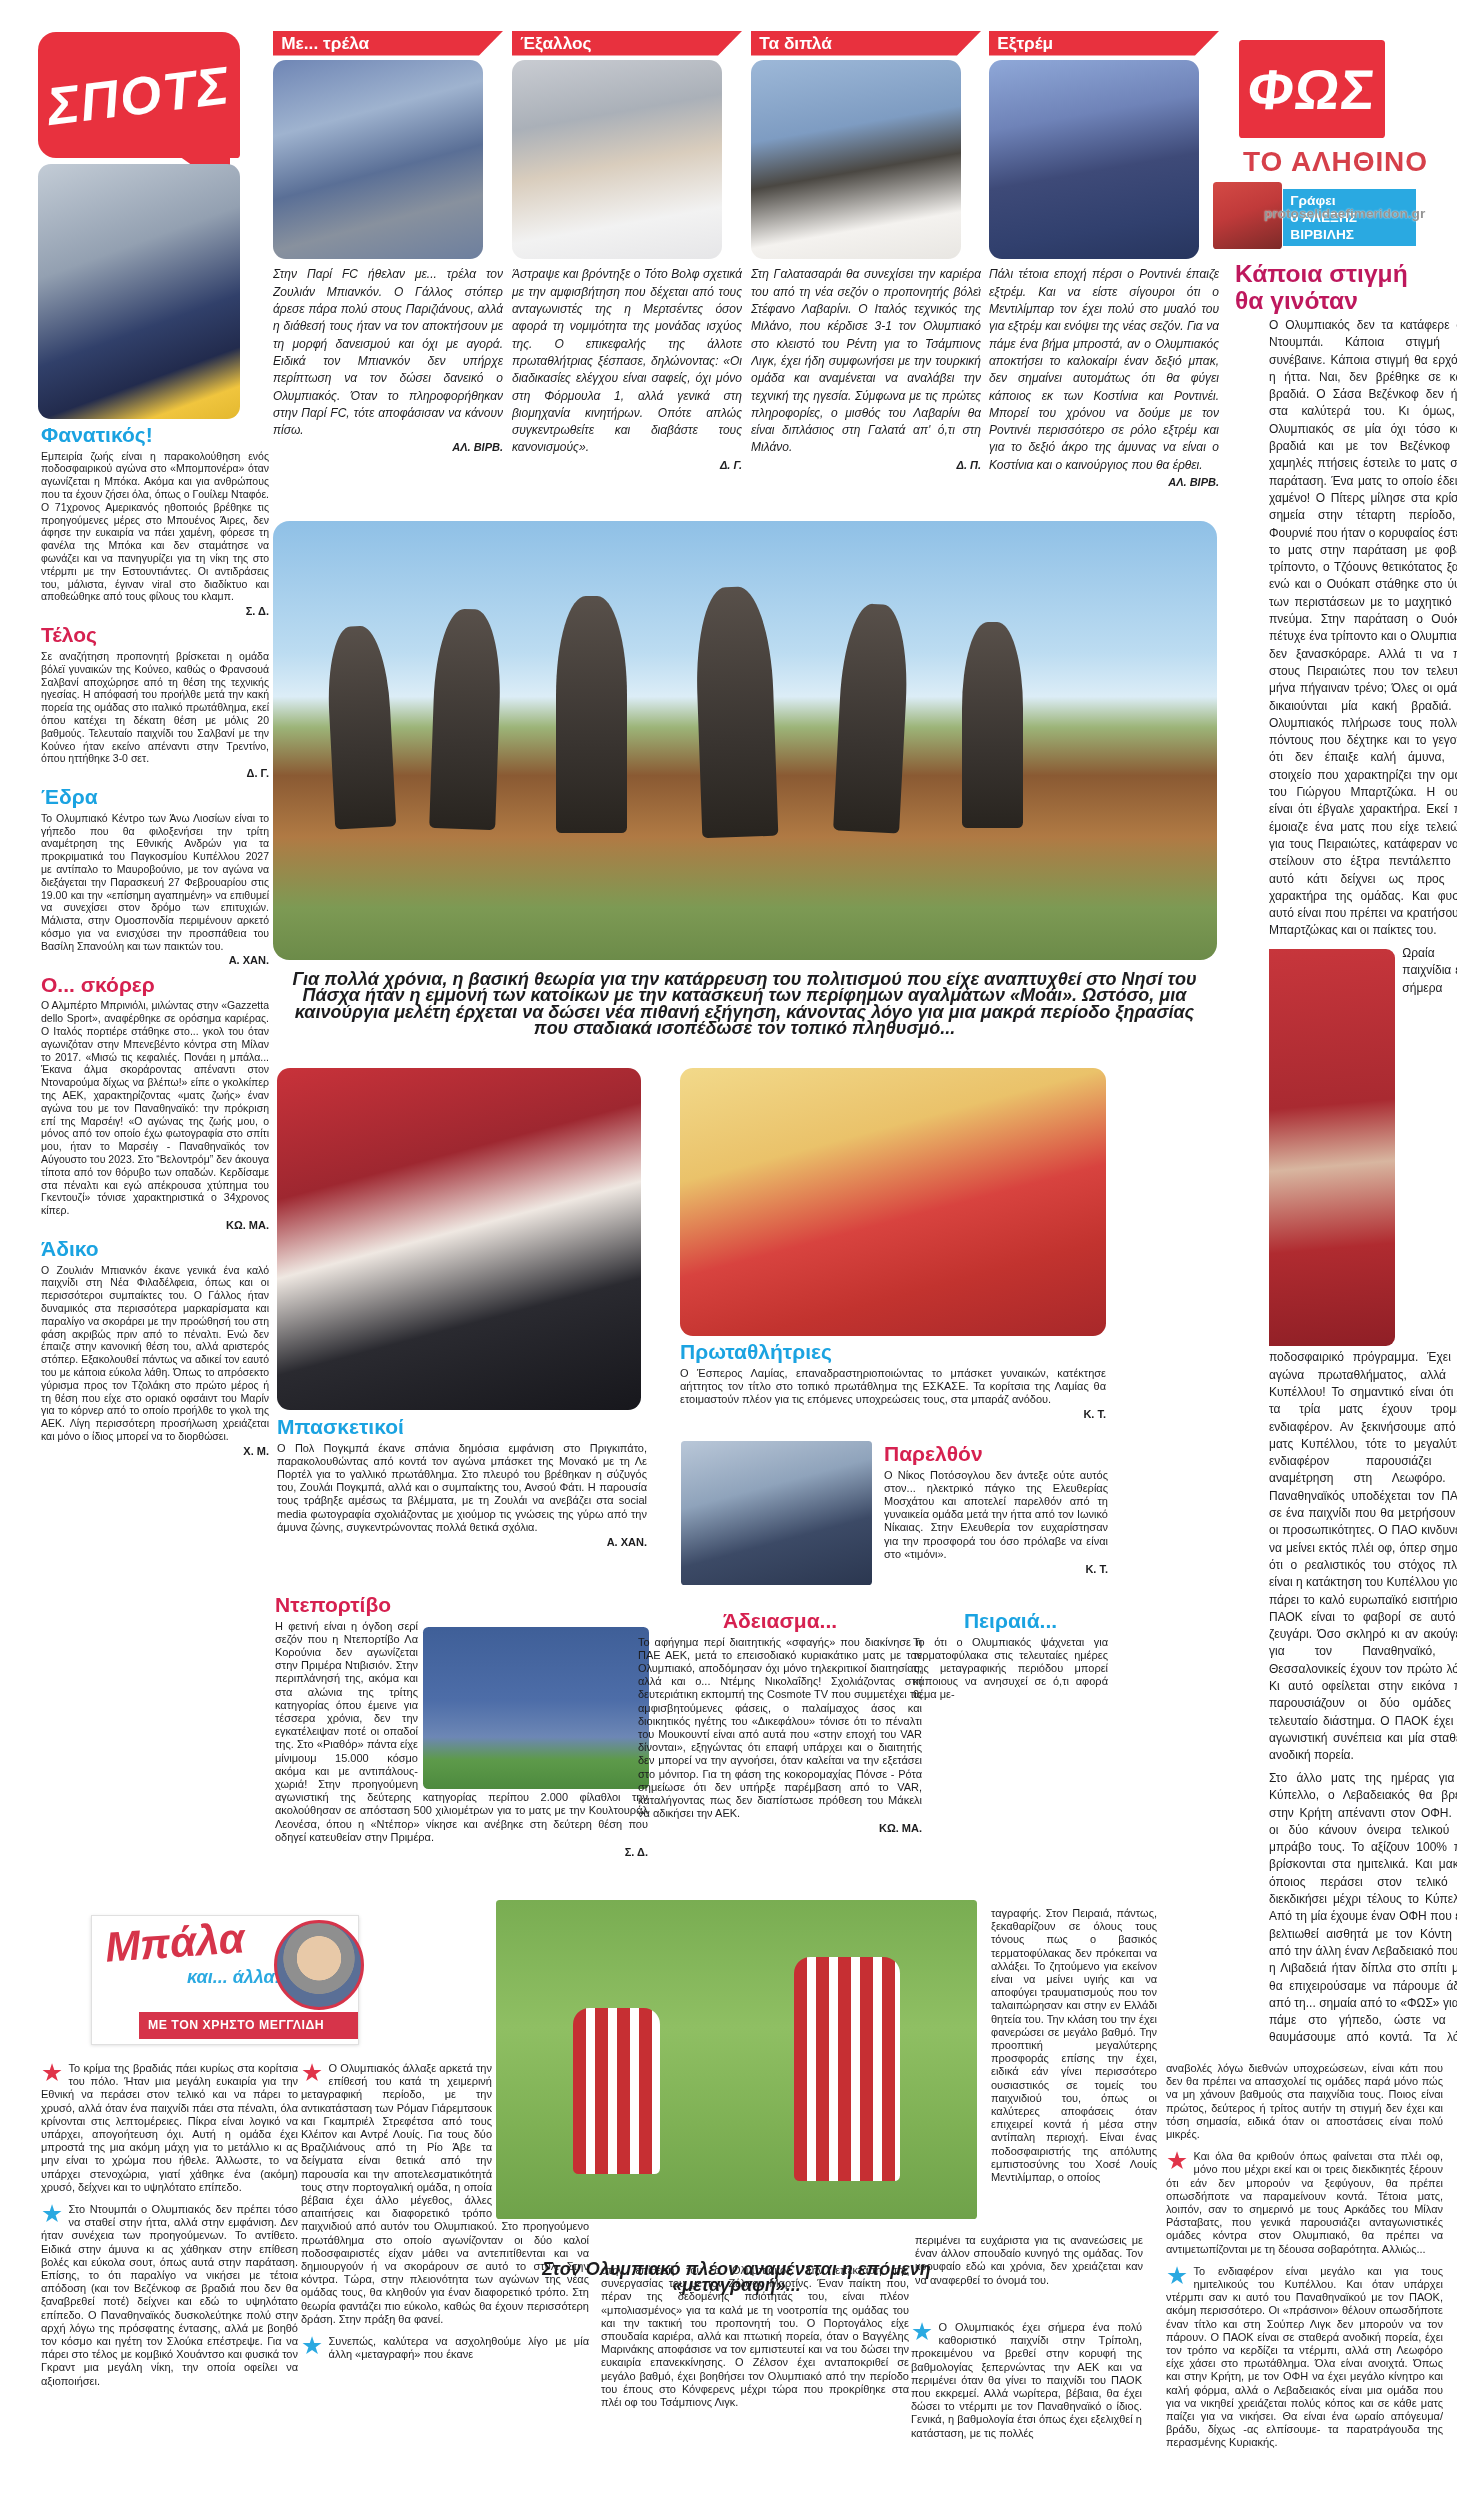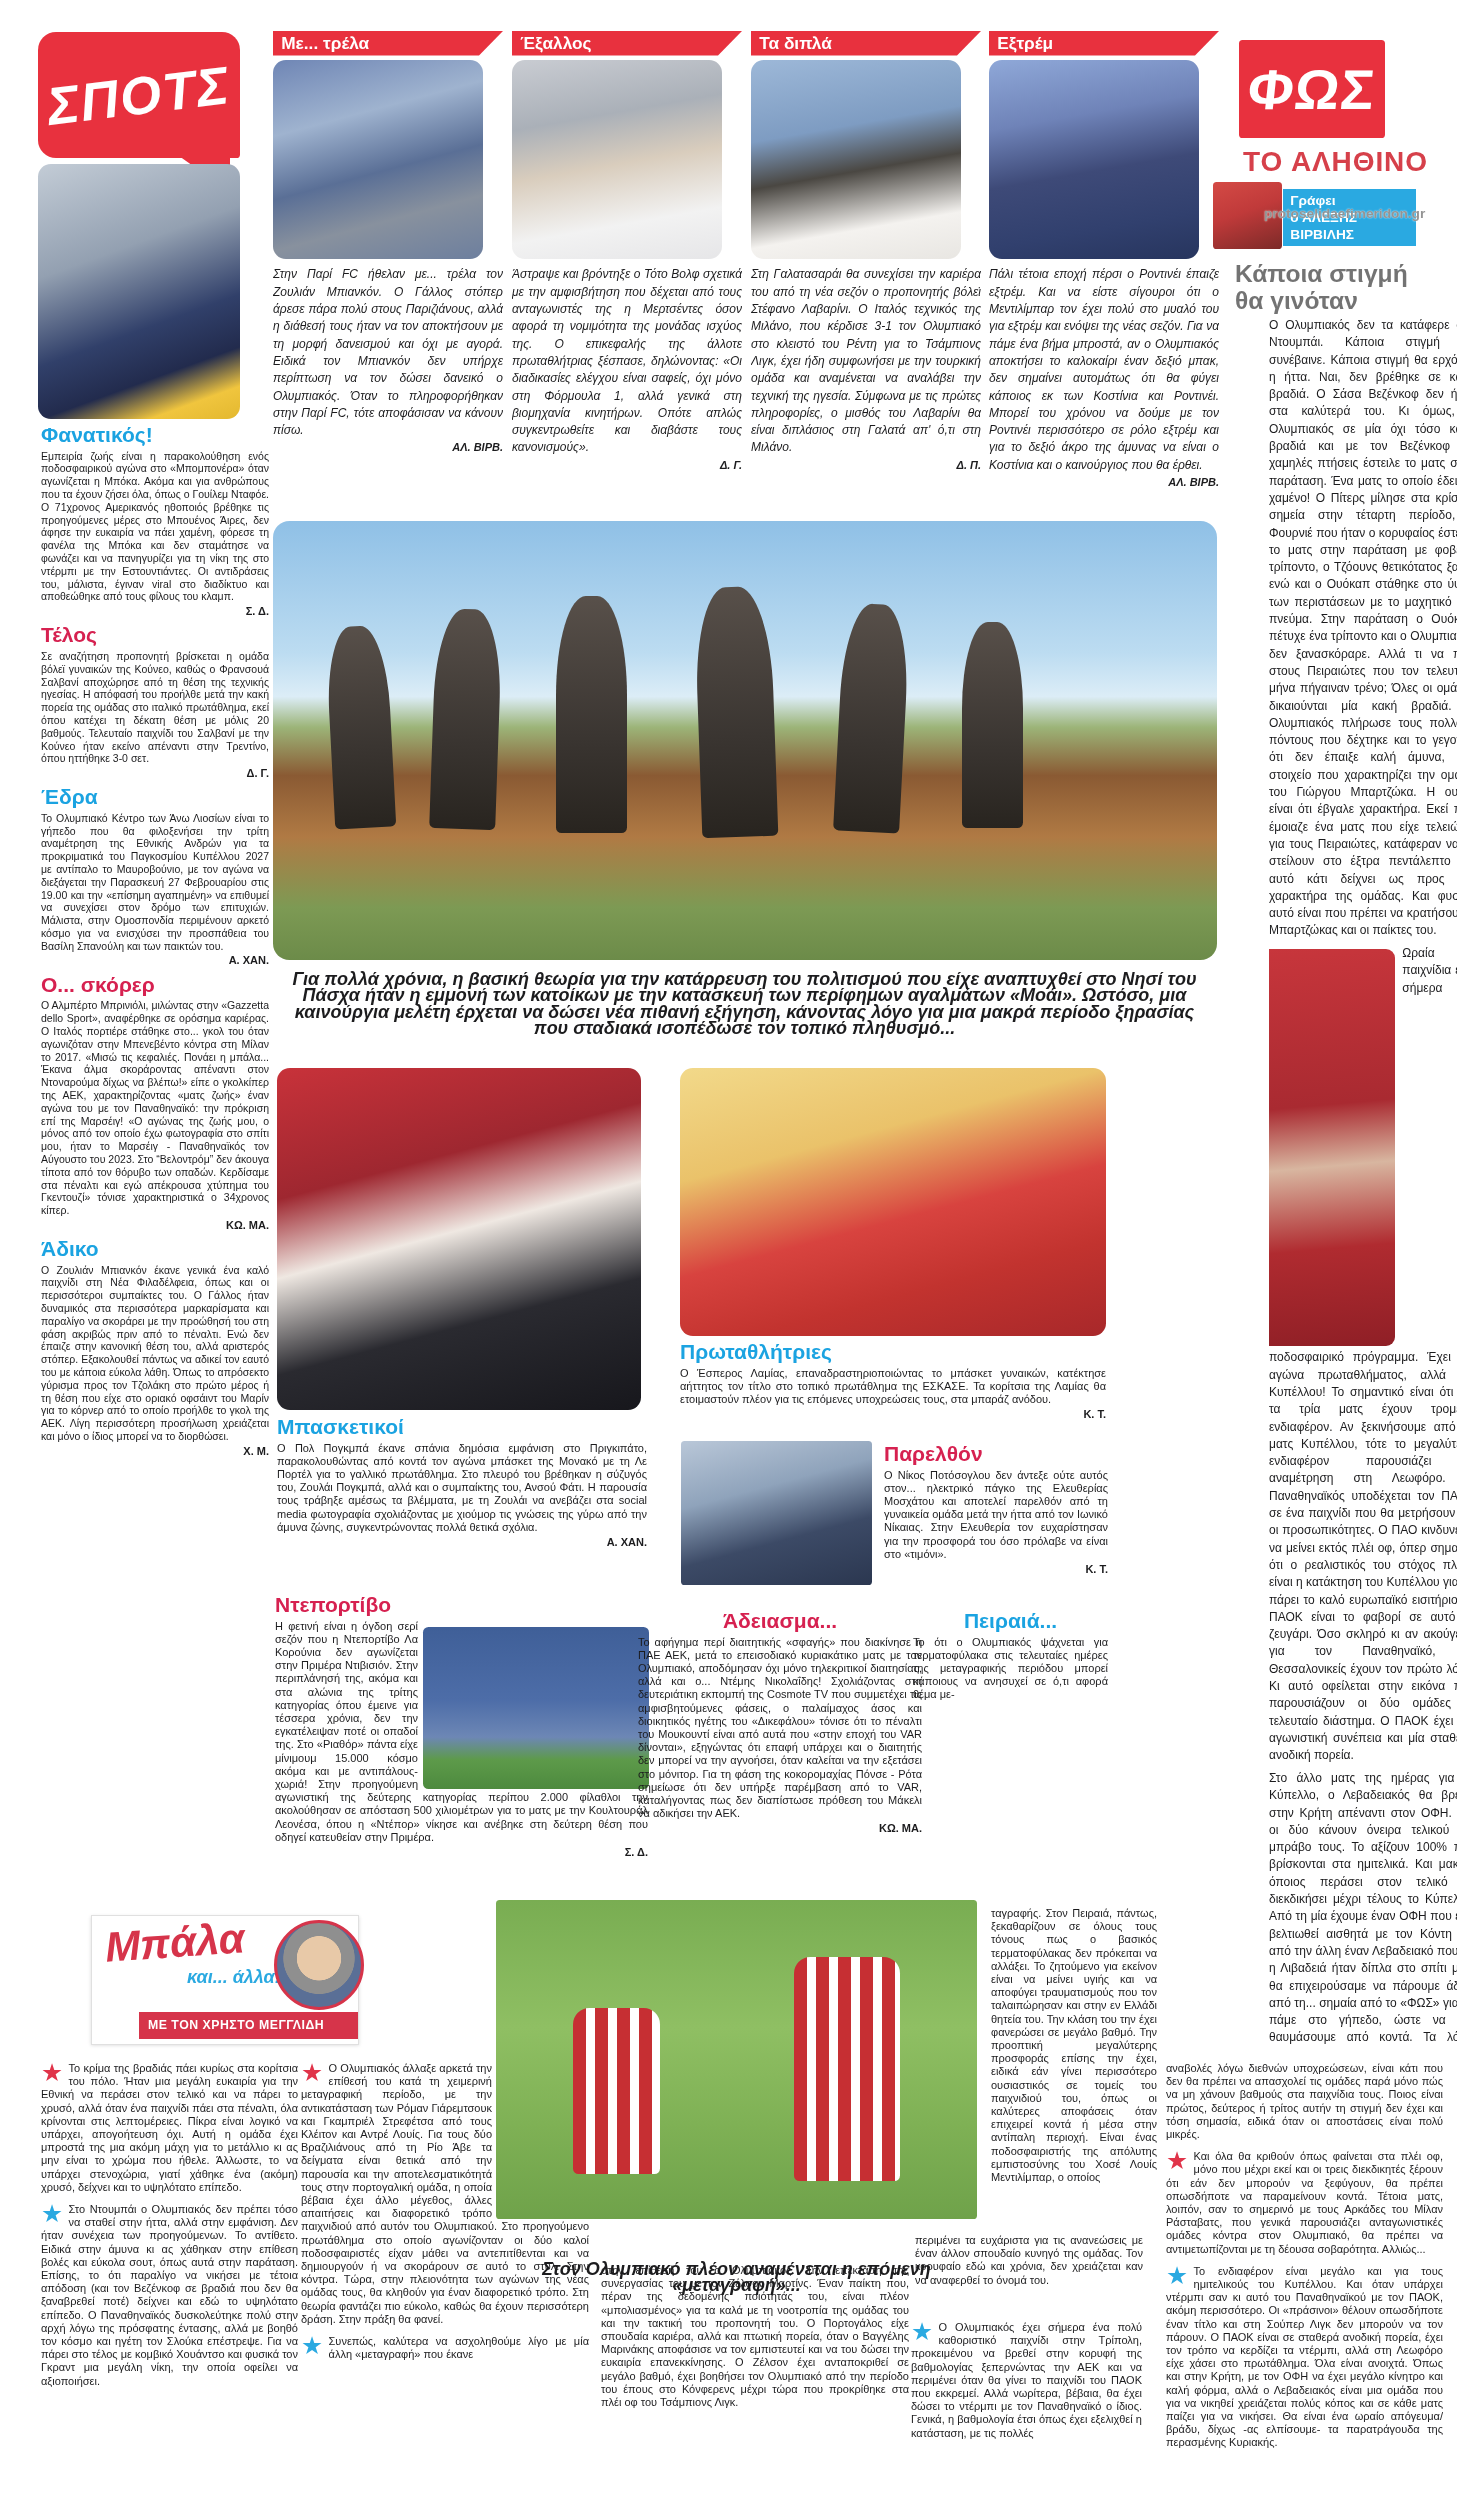--- a/index.html
+++ b/index.html
@@ -41,21 +41,21 @@
   
   .spots-bubble{background:#e8313e;border-radius:18px 18px 3.6px 18px;display:flex;align-items:center;justify-content:center;}
   .spots-bubble .txt{color:#fff;font-weight:bold;font-style:italic;font-size:53px;transform:rotate(-7deg);letter-spacing:1.8px;}
   .spots-tail{width:0;height:0;border-left:51px solid transparent;border-top:36px solid #e8313e;}
   
   .fos-box{background:#e8313e;display:flex;align-items:center;justify-content:center;border-radius:3.6px;}
   .fos-box .txt{color:#fff;font-weight:bold;font-size:56px;transform:skewX(-6deg);letter-spacing:0.9px;}
   .fos-tag{color:#d6404a;font-weight:bold;font-size:28px;text-align:center;letter-spacing:0.9px;}
   .byline-box{background:#2aa9e1;color:#fff;font-weight:bold;font-size:13.7px;line-height:17.3px;padding:2.7px 7.3px;}
   .watermark{color:#949494;font-weight:bold;font-size:13.7px;text-shadow:0 0 1.8px #fff;}
-  .fos-headline{color:#737373;font-weight:bold;font-size:24.6px;line-height:27px;}
+  .fos-headline{color:#be185d;font-weight:bold;font-size:24.6px;line-height:27px;}
   .inline-photo{float:left;width:173px;height:397px;margin:3.6px 7.3px 3.6px -47px;border-radius:9px;}
   
   .caption{font-style:italic;font-weight:bold;font-size:18px;line-height:16.4px;text-align:center;}
   
   .star{float:left;font-size:24.6px;line-height:22px;margin:0 5.5px 0 0;}
   .star.red{color:#e0344a;}
   .star.blue{color:#2aa9e1;}
   .spar{margin:0 0 9px 0;}
   
   .bala-card{background:#fff;border:0.9px solid #e0e0e0;box-shadow:0 0.9px 3.6px rgba(0,0,0,.15);}

